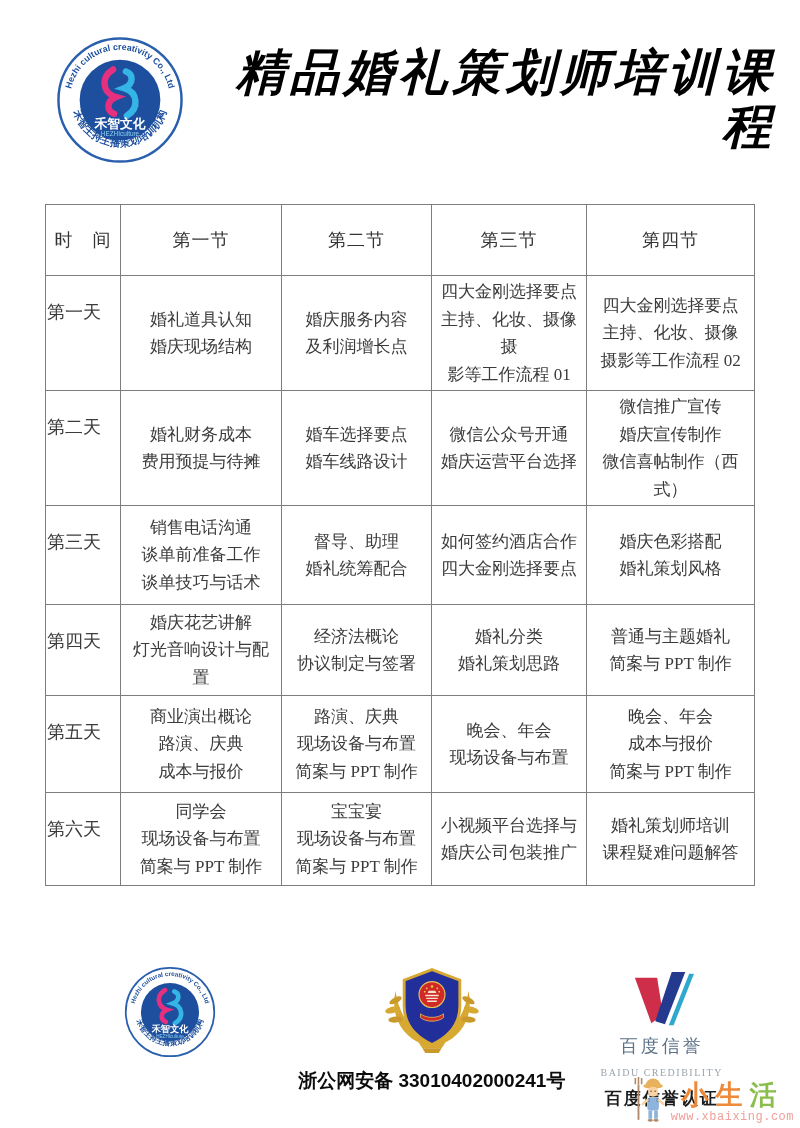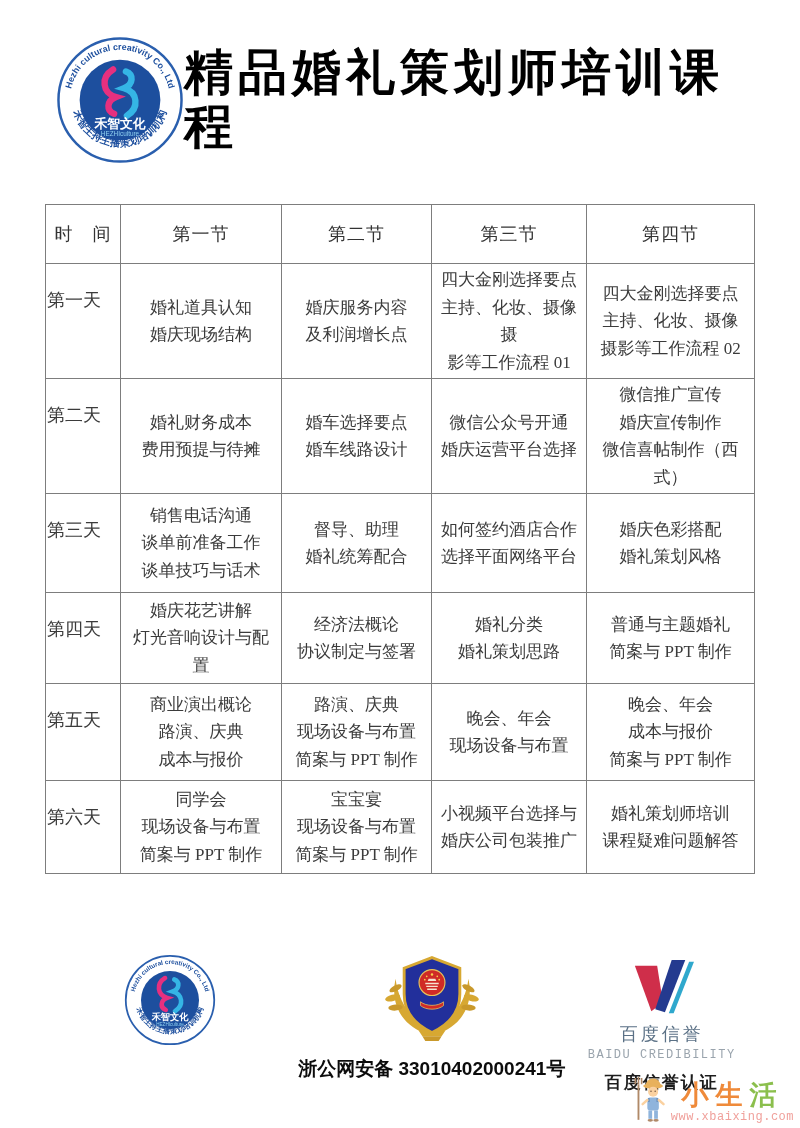--- a/index.html
+++ b/index.html
@@ -4,47 +4,47 @@
 <style>
   html,body{margin:0;padding:0;}
   body{
     width:800px;height:1128px;background:#ffffff;position:relative;overflow:hidden;
     font-family:"Liberation Serif","DejaVu Serif",serif;color:#3b3b3b;
   }
   
   .header{display:flex;align-items:center;padding:34px 0 0 56px;height:132px;}
   .logo-big{width:128px;height:128px;flex:0 0 auto;}
   .page-title{
-    flex:1;text-align:left;font-size:49px;font-weight:bold;color:#000;
-    letter-spacing:5px;padding-right:24px;line-height:1.1;
+    flex:1;text-align:right;font-size:49px;font-weight:bold;color:#000;
+    letter-spacing:5px;padding-right:24px;line-height:1.1;font-style:italic;
   }
   
   .table-wrap{margin-top:38px;display:flex;justify-content:center;}
   table.course{border-collapse:collapse;table-layout:fixed;width:709px;}
   table.course th,table.course td{border:1px solid #7d7d7d;}
-  table.course thead tr{height:59px;}
+  table.course thead tr{height:71px;}
   table.course th{font-weight:normal;font-size:18px;color:#333;letter-spacing:1px;text-align:center;}
   td.day{vertical-align:top;padding-top:24px;text-align:left;font-size:18px;color:#3b3b3b;}
   td.content{
     vertical-align:middle;text-align:center;font-size:17px;line-height:1.62;
     white-space:pre-line;color:#3b3b3b;padding:2px 4px;
   }
   
   .footer{margin-top:74px;display:flex;justify-content:space-between;padding:0 42px;align-items:flex-start;}
   .f-block{display:flex;flex-direction:column;align-items:center;}
   .f-left{width:266px;margin-top:6px;}
   .f-center{width:270px;}
   .f-right{width:200px;margin-top:8px;}
   .logo-small{width:92px;height:92px;}
   .badge{width:100px;height:96px;}
   .baidu-logo{width:70px;height:62px;}
   .copyright-text{font-family:"Liberation Sans","DejaVu Sans",sans-serif;font-size:15px;color:#3d3d3d;margin-top:12px;white-space:nowrap;}
   .police-text{font-family:"Liberation Sans","DejaVu Sans",sans-serif;font-size:19px;font-weight:bold;color:#0c0c0c;margin-top:12px;white-space:nowrap;}
   .baidu-cn{font-family:"Liberation Sans","DejaVu Sans",sans-serif;font-size:18px;color:#5b7186;letter-spacing:3px;margin-top:4px;}
-  .baidu-en{font-family:Liberation Mono, monospace;font-size:12px;color:#9aa4ad;letter-spacing:1.5px;margin-top:2px;}
+  .baidu-en{font-family:Liberation Serif, serif;font-size:10px;color:#9aa4ad;letter-spacing:1.5px;margin-top:9px;}
   .baidu-cert{font-family:"Liberation Sans","DejaVu Sans",sans-serif;font-size:17px;font-weight:bold;color:#1c1c1c;letter-spacing:2px;margin-top:9px;}
   
   .watermark{position:absolute;right:6px;bottom:4px;display:flex;align-items:flex-end;}
   .mascot{width:36px;height:48px;margin-right:2px;}
   .wm-text{display:flex;flex-direction:column;align-items:center;}
   .wm-chars{font-family:"Liberation Sans","DejaVu Sans",sans-serif;font-weight:bold;font-size:27px;line-height:1;letter-spacing:7px;}
   .wm-chars .c0,.wm-chars .c1{color:#ef8a3a;}
   .wm-chars .c2{color:#8bbf4d;}
   .wm-site{font-family:"Liberation Mono","DejaVu Sans Mono",monospace;font-size:12px;color:#f0a09b;letter-spacing:.5px;margin-top:1px;}
 </style>
@@ -118,21 +118,21 @@
 微信喜帖制作（西式）</td>
         </tr>
         <tr style="height: 99px;">
           <td class="day">第三天</td>
           <td class="content">销售电话沟通
 谈单前准备工作
 谈单技巧与话术</td>
           <td class="content">督导、助理
 婚礼统筹配合</td>
           <td class="content">如何签约酒店合作
-选择平面网络平台</td>
+四大金刚选择要点</td>
           <td class="content">婚庆色彩搭配
 婚礼策划风格</td>
         </tr>
         <tr style="height: 91px;">
           <td class="day">第四天</td>
           <td class="content">婚庆花艺讲解
 灯光音响设计与配置</td>
           <td class="content">经济法概论
 协议制定与签署</td>
           <td class="content">婚礼分类

